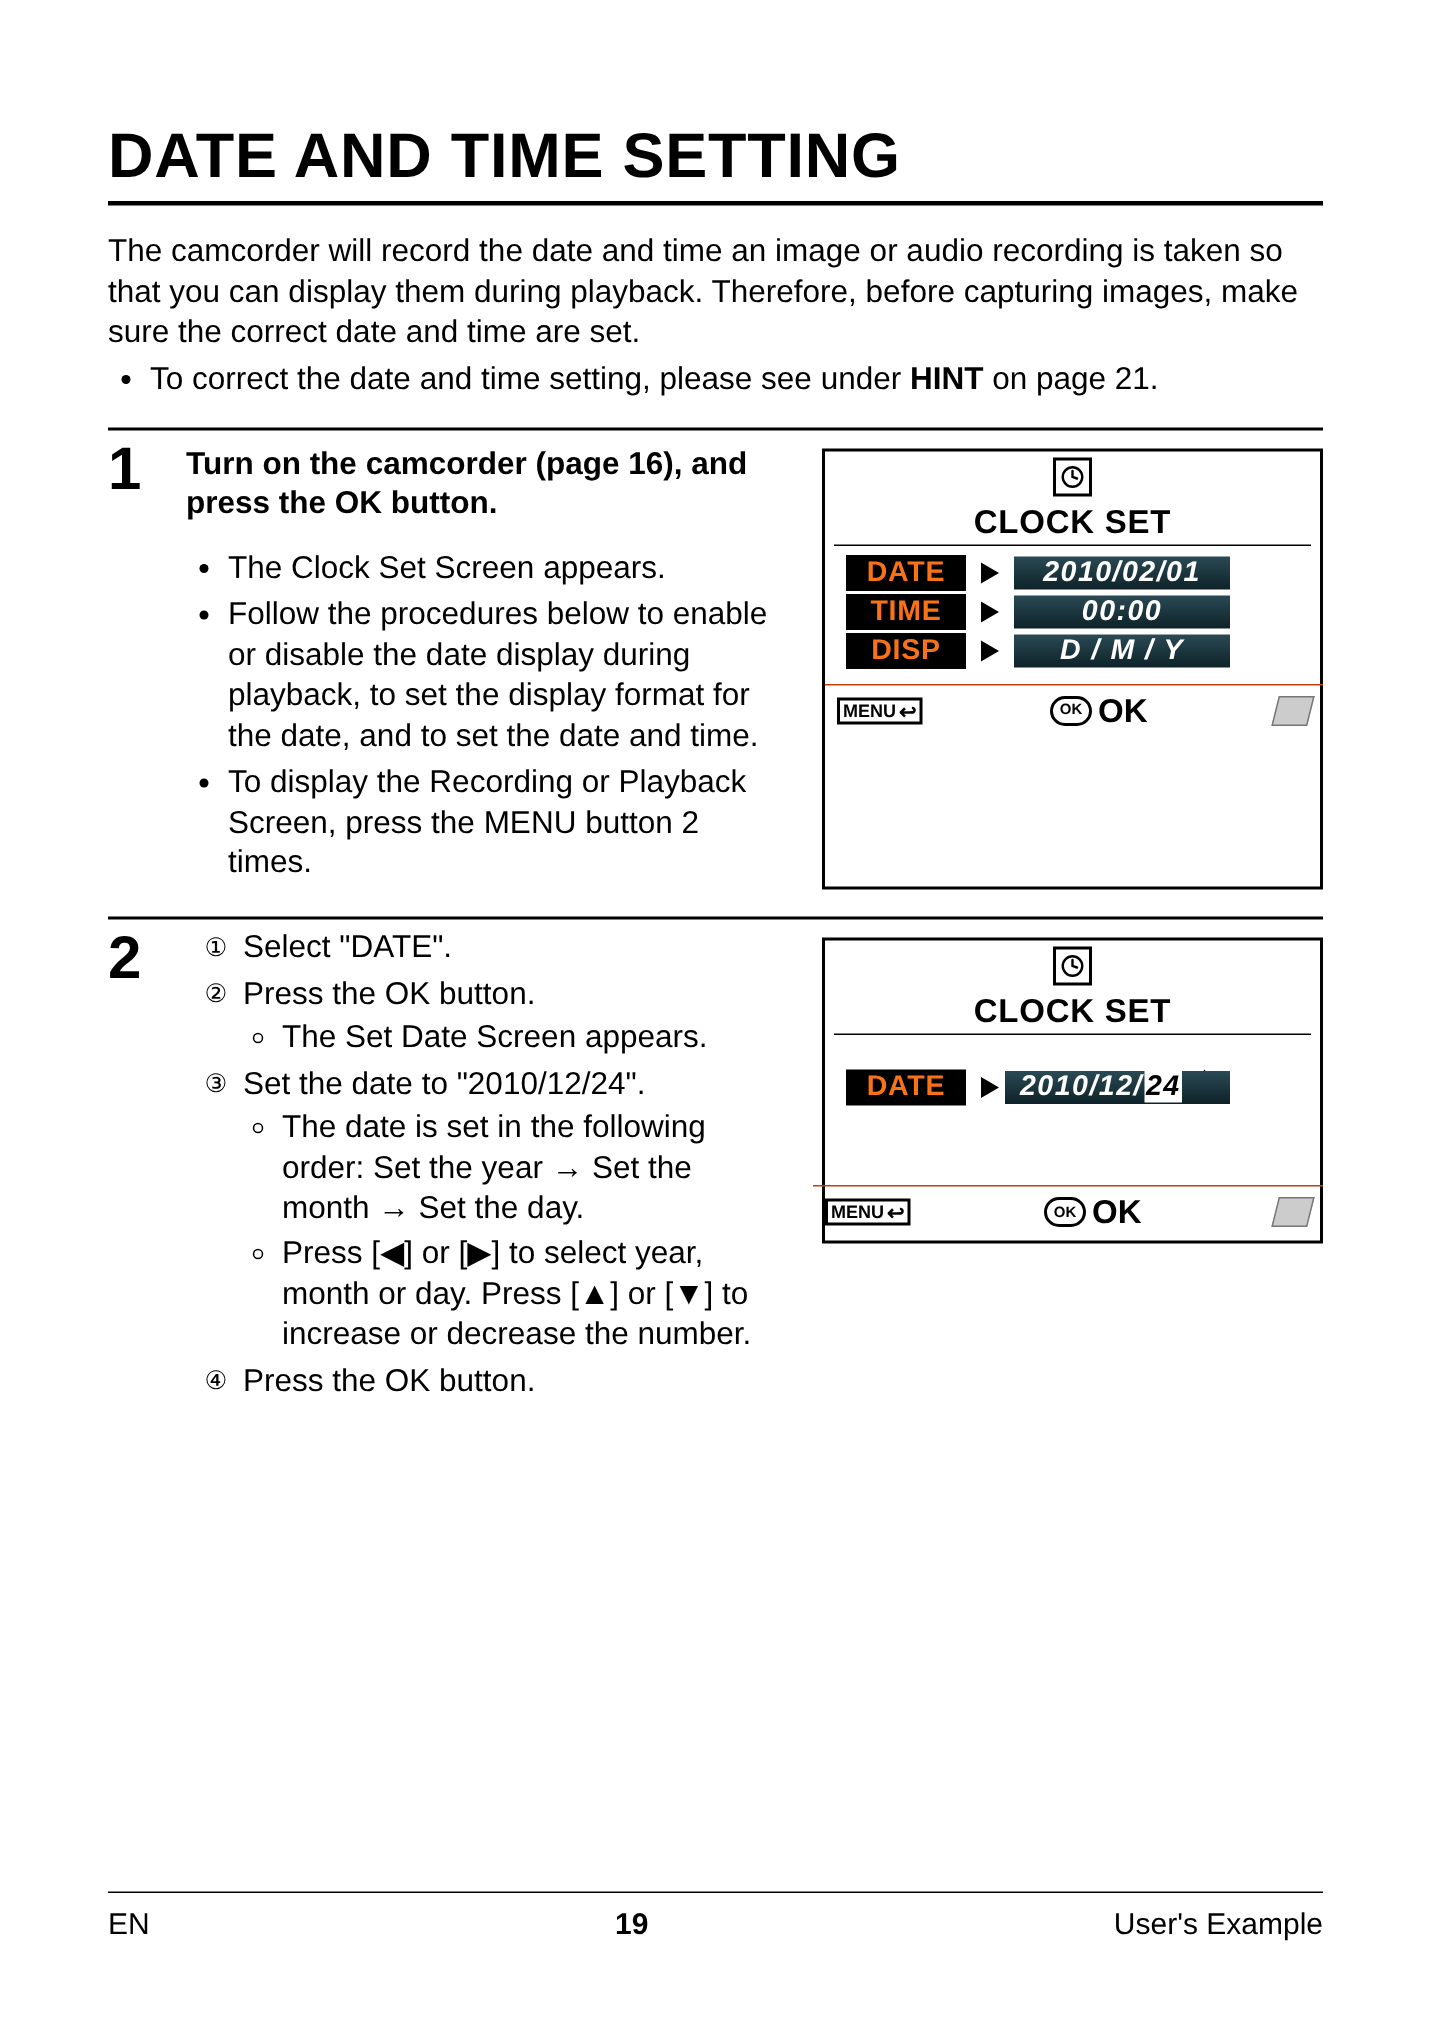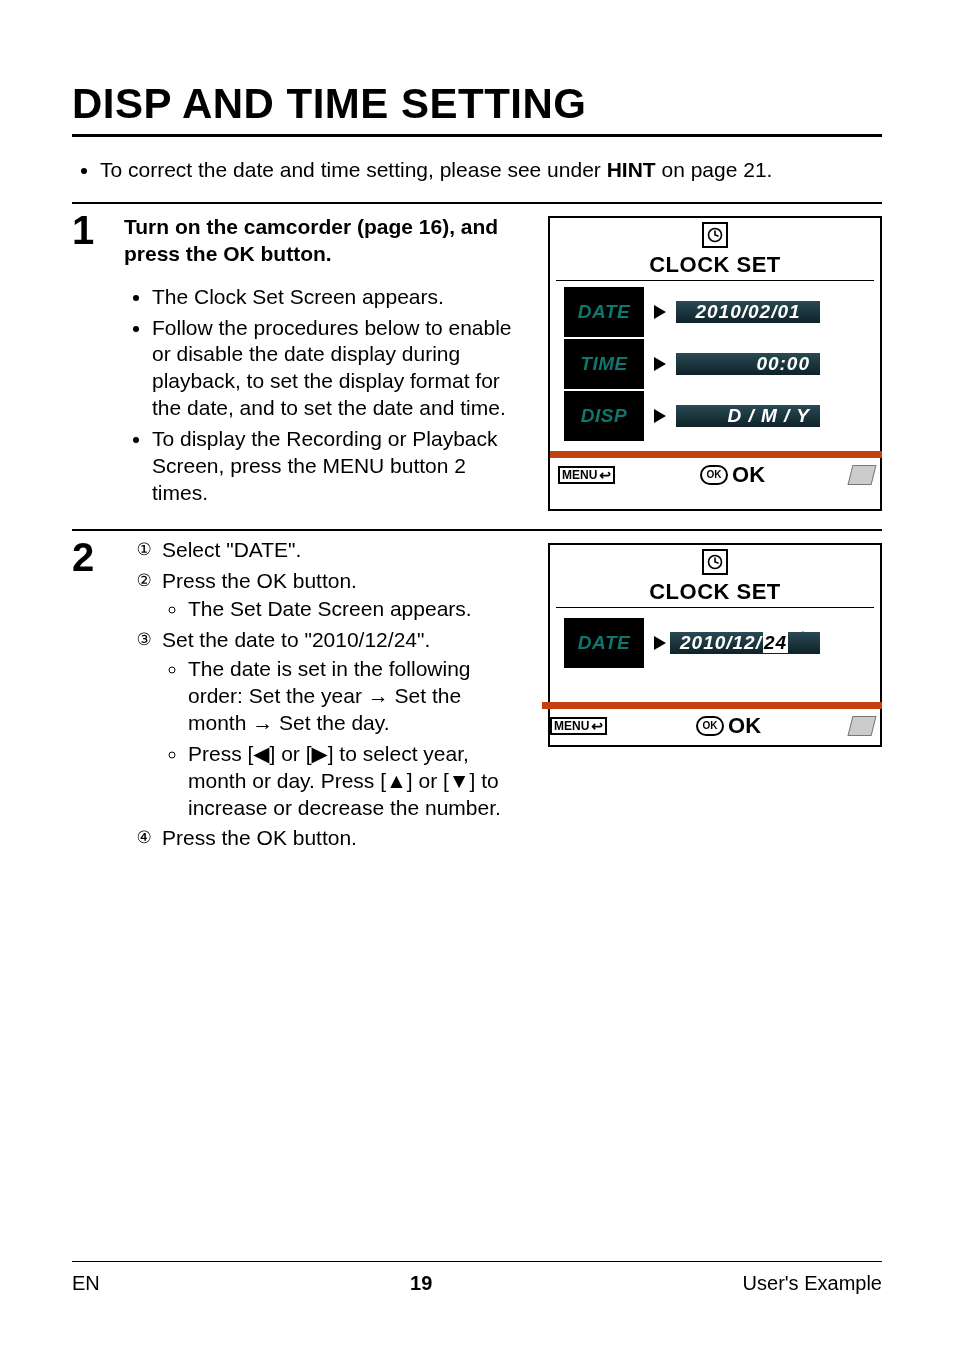--- a/index.html
+++ b/index.html
@@ -121,27 +121,26 @@
 
   .s-body { padding: 0 6px 6px 14px; }
   .s-row {
     display: flex;
     align-items: center;
     gap: 10px;
     margin-bottom: 2px;
   }
   .tag {
     background: #000;
-    color: #0f766e;
+    color: #f97316;
     font-weight: 800;
     font-size: 19px;
-    padding: 14px 8px;
+    padding: 1px 8px;
     width: 64px;
     text-align: center;
-    font-style: italic;
     letter-spacing: 0.5px;
   }
   .tri-right {
     width: 0; height: 0;
     border-top: 7px solid transparent;
     border-bottom: 7px solid transparent;
     border-left: 12px solid #000;
     flex: none;
   }
   .tri-up, .tri-down {
@@ -157,35 +156,35 @@
     background: linear-gradient(#2a4a55, #0e2228);
     color: #fff;
     font-weight: 800;
     font-style: italic;
     font-size: 19px;
     padding: 0 10px;
     width: 124px;
     text-align: center;
     letter-spacing: 1px;
   }
-  .valbox.sm { width: 124px; text-align: right; }
+  .valbox.sm { width: 124px; text-align: center; }
 
   .val-editable {
     position: relative;
     display: flex;
     flex-direction: column;
     align-items: flex-end;
     width: 144px;
   }
   .val-editable .valbox { width: 124px; text-align: left; padding-left: 10px; position: relative;}
   .val-editable .highlight { background:#fff; color:#000; padding:0 1px; margin-left:1px;}
   .arrow-holder { width: 34px; text-align: center; }
 
   .s-footer {
-    border-top: 7px solid #c2410c;
+    border-top: 1px solid #c2410c;
     margin: 10px -8px 0 -14px;
     padding: 4px 8px 2px 8px;
     display: flex;
     align-items: center;
     justify-content: space-between;
   }
   .menu-badge {
     border: 2px solid #000;
     font-size: 12px;
     font-weight: 800;
@@ -231,24 +230,25 @@
     justify-content: space-between;
     font-size: 20px;
   }
   .page-footer .pg { font-weight: 700; }
 </style>
 </head>
 <body>
 
 <div class="page">
 
-  <h1 class="title">DISP AND TIME SETTING</h1>
+  <h1 class="title">DATE AND TIME SETTING</h1>
   <hr class="title-rule">
 
   <div class="intro">
+    <p>The camcorder will record the date and time an image or audio recording is taken so that you can display them during playback. Therefore, before capturing images, make sure the correct date and time are set.</p>
     <ul>
       <li>
         <span>To correct the date and time setting, please see under </span><b>HINT</b><span> on page 21.</span>
       </li>
     </ul>
   </div>
 
   <hr class="step-rule">
   <div class="step">
     <div class="step-num">1</div>

